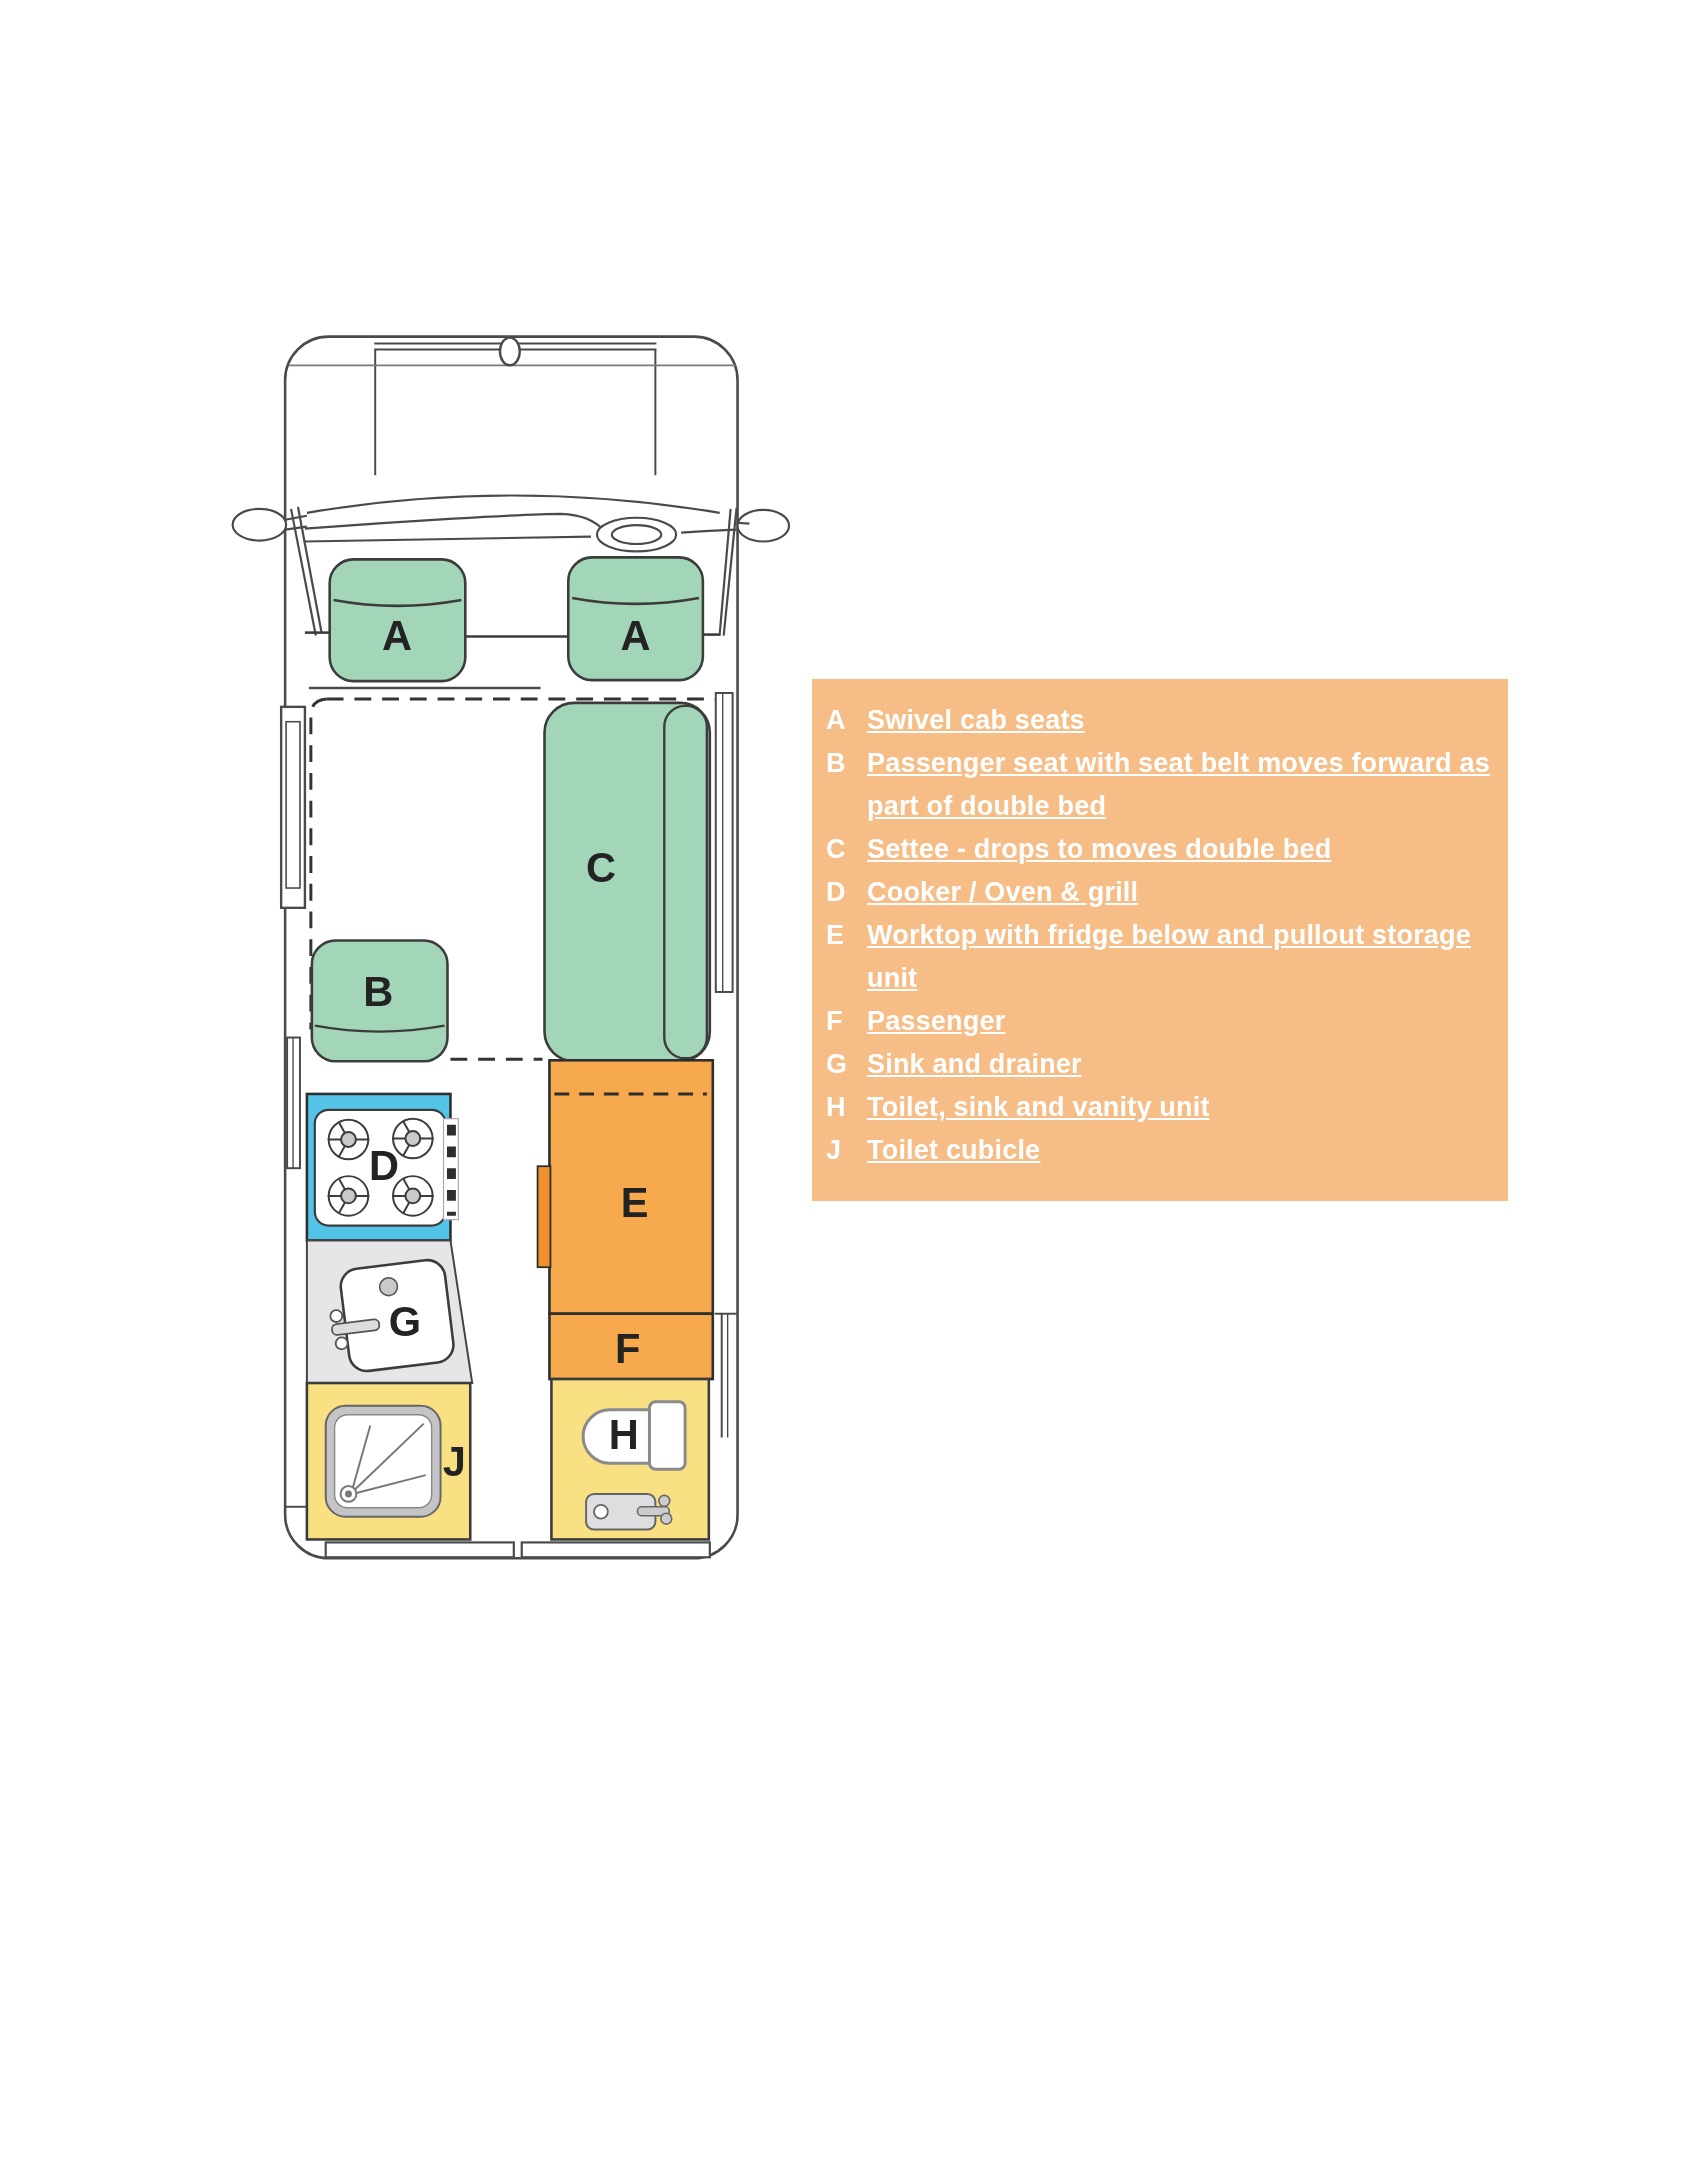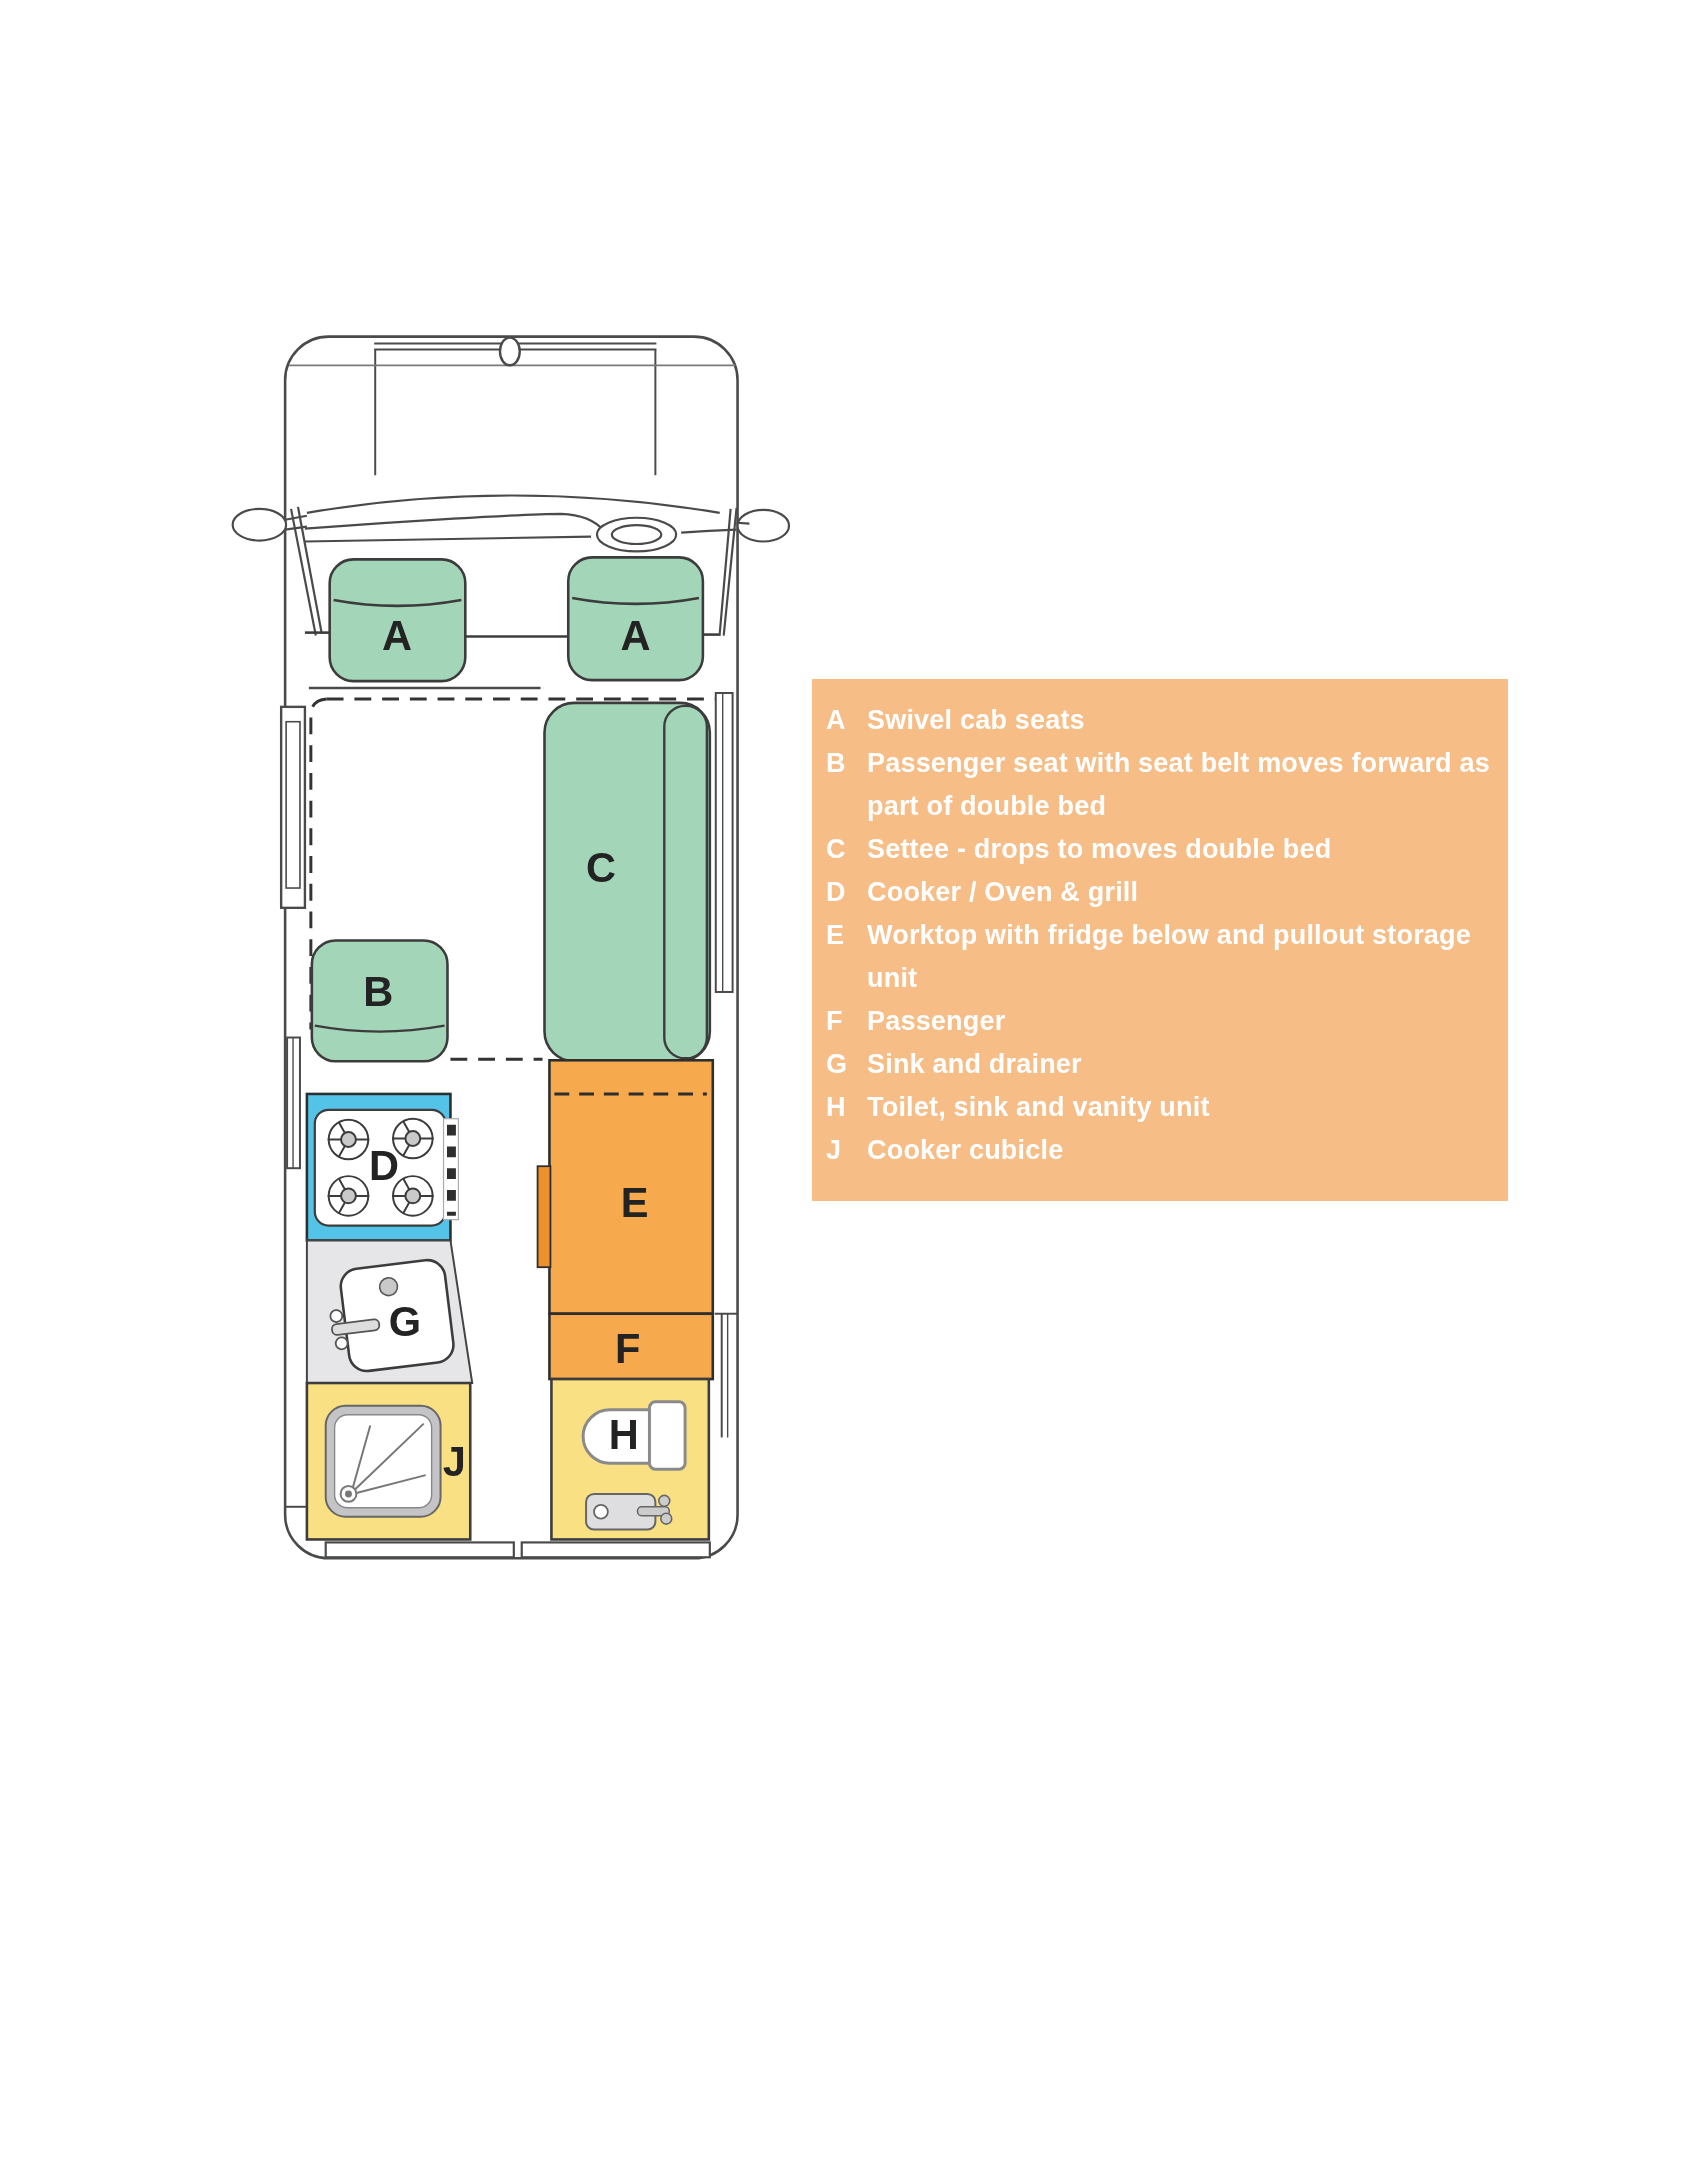--- a/index.html
+++ b/index.html
@@ -7,21 +7,21 @@
         font-family:"Liberation Sans", sans-serif;}
   #plan-svg{position:absolute;left:0;top:0;}
   .plan-label{font-family:"Liberation Sans", sans-serif;font-weight:bold;font-size:42px;
               fill:#232323;text-anchor:middle;}
   .legend{position:absolute;left:812px;top:679px;width:696px;height:522px;
           background:var(--c-legend_bg,#F7BD87);box-sizing:border-box;
           padding:20px 18px 0 14px;color:#ffffff;}
   .legend-row{display:grid;grid-template-columns:41px 1fr;column-gap:0;
               font-weight:bold;font-size:27px;line-height:43px;}
   .legend-letter{font-weight:bold;}
-  .legend-text{letter-spacing:0.2px;}
+  .legend-text{letter-spacing:0.2px;text-decoration:underline;}
 </style>
 </head>
 <body>
 
 <div id="page">
 
   <svg id="plan-svg" width="1683" height="2178" viewBox="0 0 1700 2200">
 
     <g stroke="#4a4a4a" fill="none" stroke-width="2.6">
       <rect x="288" y="340" width="457" height="1234" rx="44" fill="#ffffff"></rect>
@@ -208,18 +208,18 @@
         <div class="legend-text">Sink and drainer</div>
       </div>
 
       <div class="legend-row">
         <div class="legend-letter">H</div>
         <div class="legend-text">Toilet, sink and vanity unit</div>
       </div>
 
       <div class="legend-row">
         <div class="legend-letter">J</div>
-        <div class="legend-text">Cooker cubicle</div>
+        <div class="legend-text">Toilet cubicle</div>
       </div>
     </div>
 
 </div>
 
 
 </body></html>

